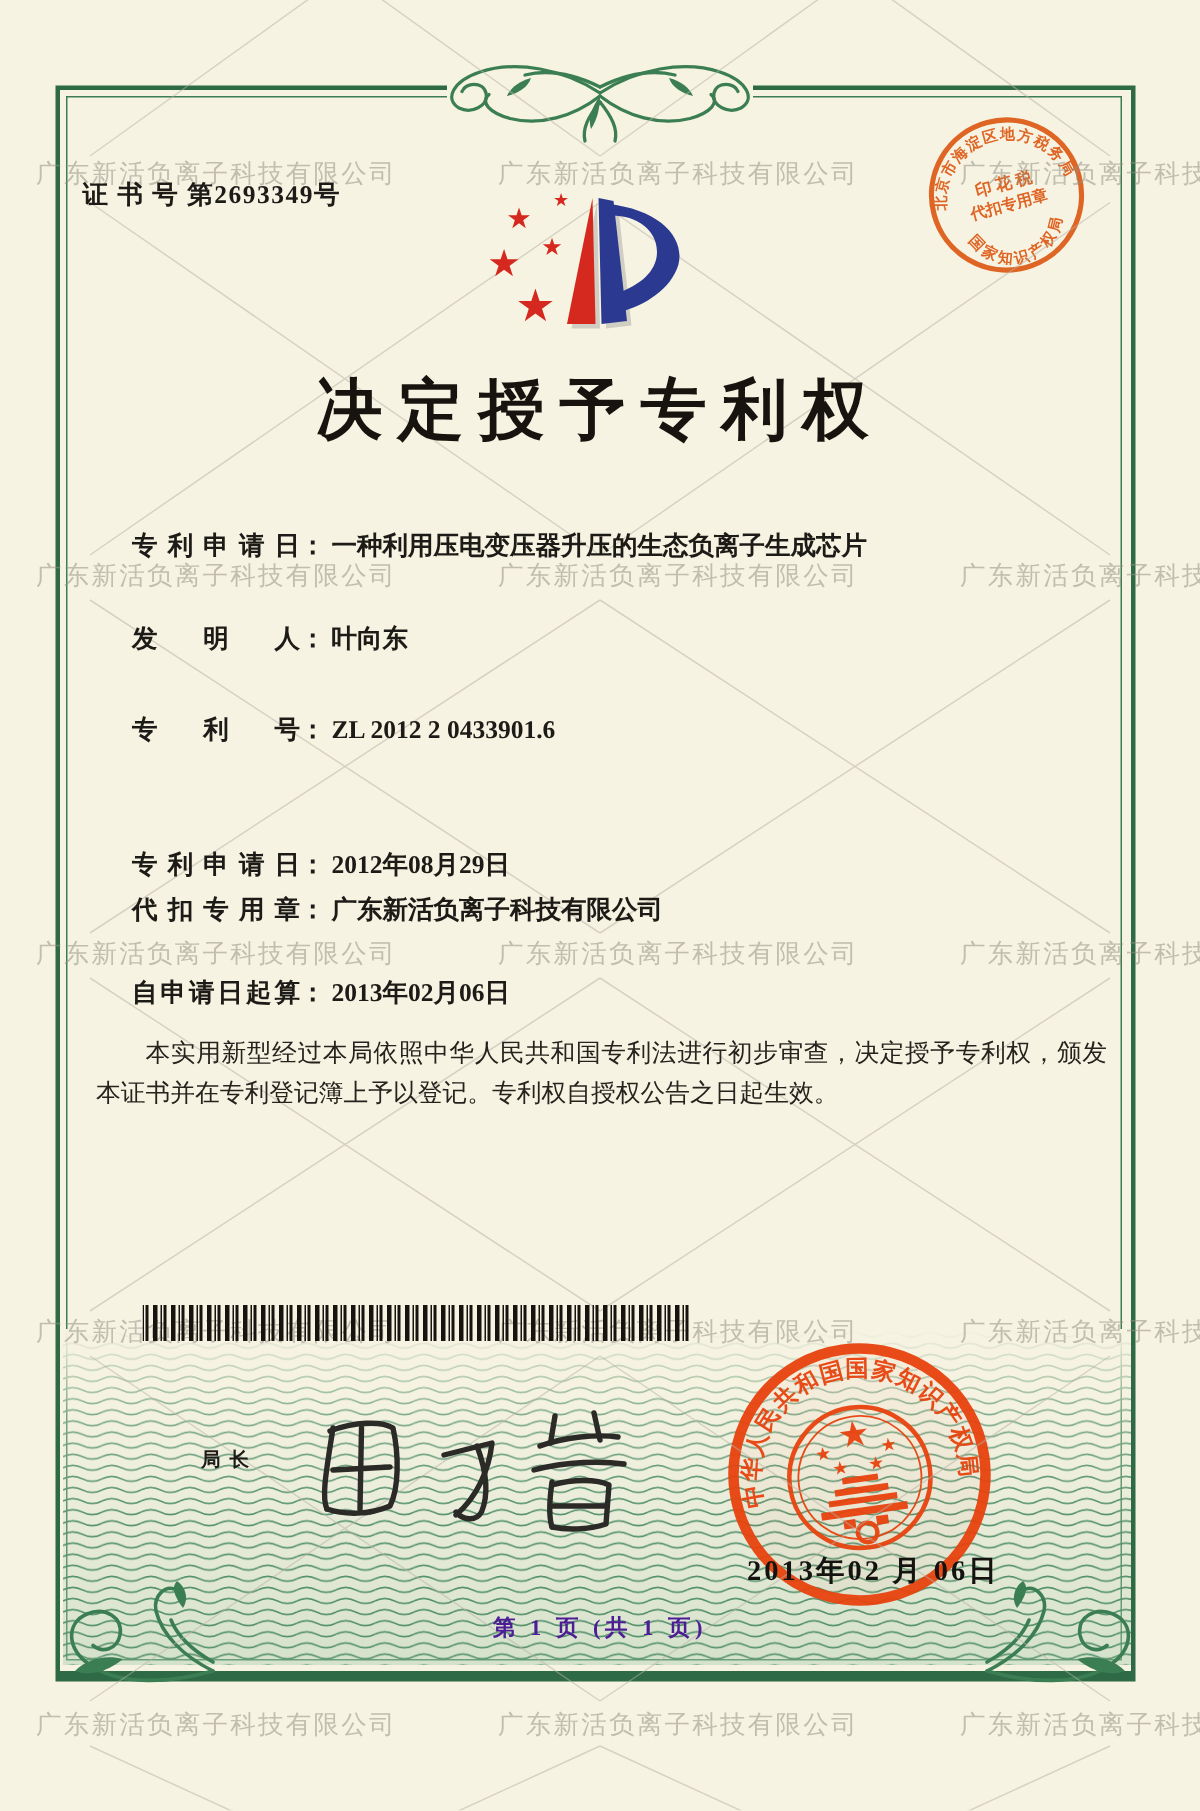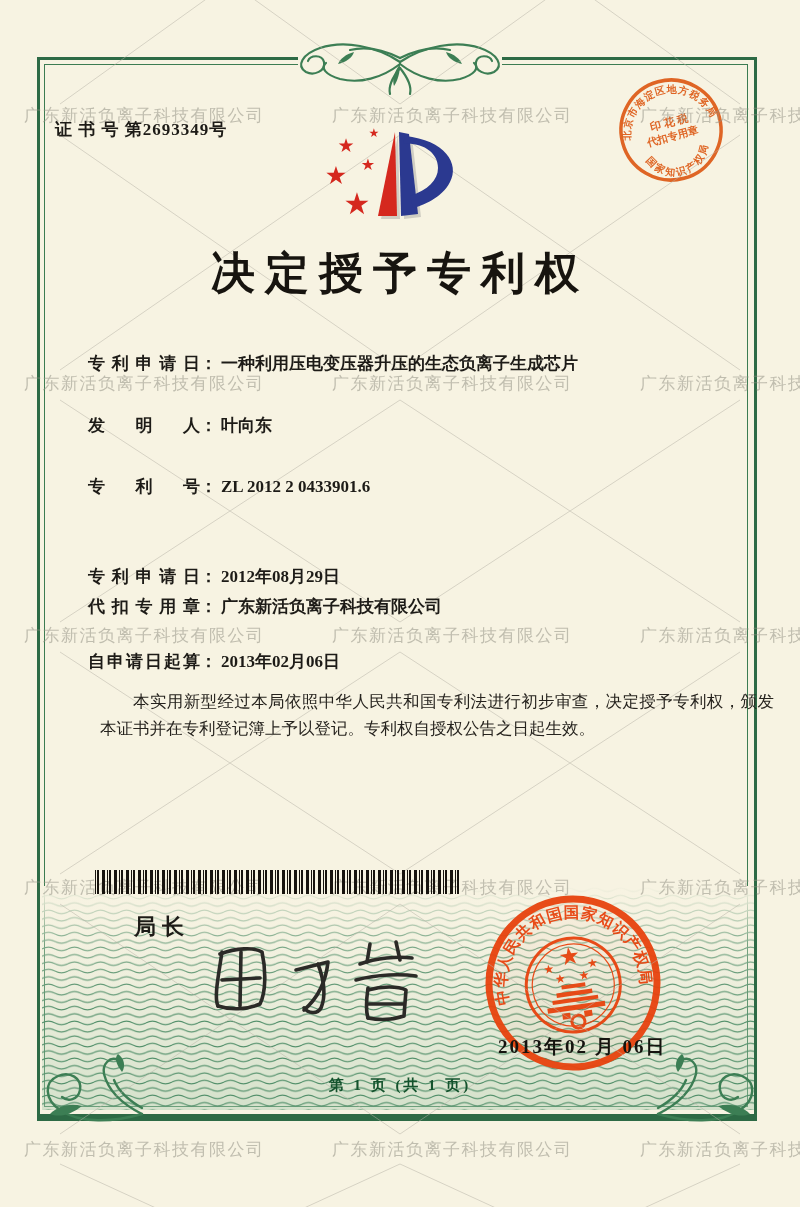--- a/index.html
+++ b/index.html
@@ -16,37 +16,37 @@
   
   #cert-no{left:55px;top:118px;font-size:17px;font-weight:600;letter-spacing:1px;z-index:40;}
   #title{left:0;top:244px;width:800px;text-align:center;font-size:44px;font-weight:700;
          letter-spacing:10px;color:#17140f;z-index:40;}
   
   .frow{position:absolute;left:88px;z-index:40;font-size:17px;font-weight:600;white-space:nowrap;}
   .flabel{display:inline-block;width:112px;text-align:justify;text-align-last:justify;vertical-align:bottom;}
   .fval{margin-left:4px;}
   
   #legal{left:64px;top:688px;width:674px;z-index:40;font-size:16.5px;line-height:27px;
-         text-align:justify;color:#26231e;margin-left:36px;}
+         text-align:justify;color:#26231e;}
   #legal p{margin:0;text-indent:2em;}
   
   #barcode{left:95px;top:870px;width:368px;height:24px;display:flex;align-items:stretch;overflow:hidden;z-index:40;}
   #barcode div{flex:0 0 auto;background:#17130e;}
   
   #waves{left:42px;top:886px;z-index:20;}
   
-  #director{left:134px;top:912px;font-size:22px;font-weight:600;letter-spacing:6px;z-index:40;}
+  #director{left:134px;top:964px;font-size:13px;font-weight:600;letter-spacing:6px;z-index:40;}
   #sig{left:200px;top:918px;z-index:40;}
   
   #stamp-top{left:598px;top:56px;z-index:30;opacity:.92;}
   #stamp-bottom{left:478px;top:886px;z-index:30;opacity:.95;}
   #seal-date{left:498px;top:1034px;font-size:19px;font-weight:600;letter-spacing:2px;color:#15130f;z-index:40;}
   
   #footer{left:0;top:1076px;width:800px;text-align:center;font-size:15px;font-weight:600;
-          letter-spacing:3px;color:#14532d;z-index:40;}
+          letter-spacing:3px;color:#4c1d95;z-index:40;}
   
   .orn{z-index:25;pointer-events:none;}
 </style>
 </head>
 <body>
 
 <svg id="diagonals" class="abs" width="800" height="1207">
   <g stroke="#b6b2a6" stroke-width="1" opacity="0.5">
     <line x1="60" y1="-140" x2="400" y2="104"></line>
       <line x1="400" y1="-140" x2="60" y2="104"></line>

